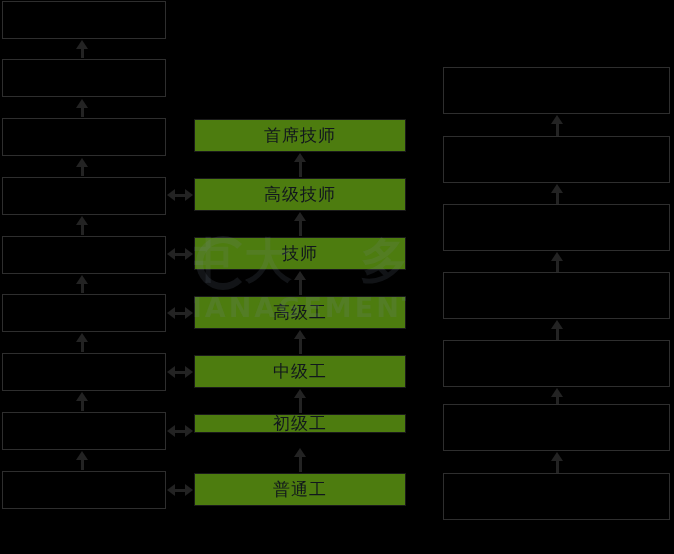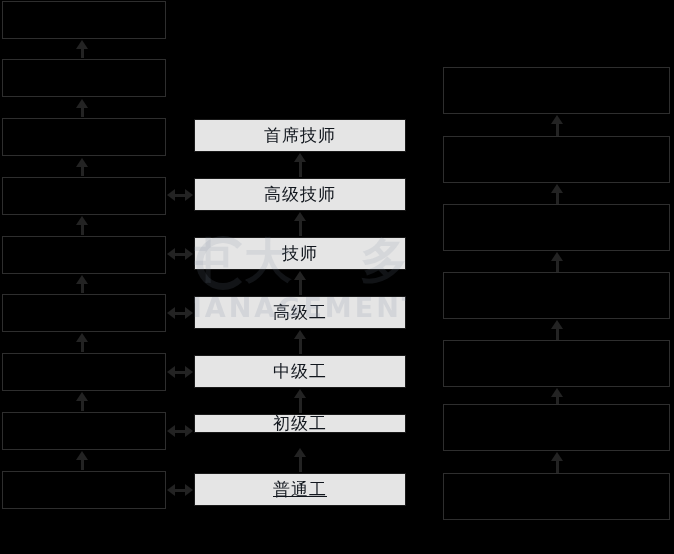--- a/index.html
+++ b/index.html
@@ -21,21 +21,21 @@
     position: absolute;
     box-sizing: border-box;
     border: 1px solid #2e2e2e;
     background: #000000;
   }
   .box.dark {
     background: #000000;
     border-color: #2e2e2e;
   }
   .box.light {
-    background: #e5e5e5;
+    background: #4d7c0f;
     border: 1px solid #1a1a1a;
     display: flex;
     align-items: center;
     justify-content: center;
     color: #11161d;
     font-size: 17px;
     letter-spacing: 1px;
     z-index: 4;
   }
   .box.light .lbl {
@@ -202,21 +202,21 @@
   </div>
   <div class="box light" style="left:194px; top:296px; width:212px; height:33px;">
     <span class="lbl">高级工</span>
   </div>
   <div class="box light" style="left:194px; top:355px; width:212px; height:33px;">
     <span class="lbl">中级工</span>
   </div>
   <div class="box light" style="left:194px; top:414px; width:212px; height:19px;">
     <span class="lbl">初级工</span>
   </div>
-  <div class="box light" style="left:194px; top:473px; width:212px; height:33px;text-decoration:underline;">
+  <div class="box light" style="left:194px; top:473px; width:212px; height:33px;">
     <span class="lbl">普通工</span>
   </div>
 
   <div class="arrow-up" style="left:294px; top:153px; height:24px;">
       <div class="shaft"></div>
       <div class="head"></div>
     </div>
   <div class="arrow-up" style="left:294px; top:212px; height:24px;">
       <div class="shaft"></div>
       <div class="head"></div>

